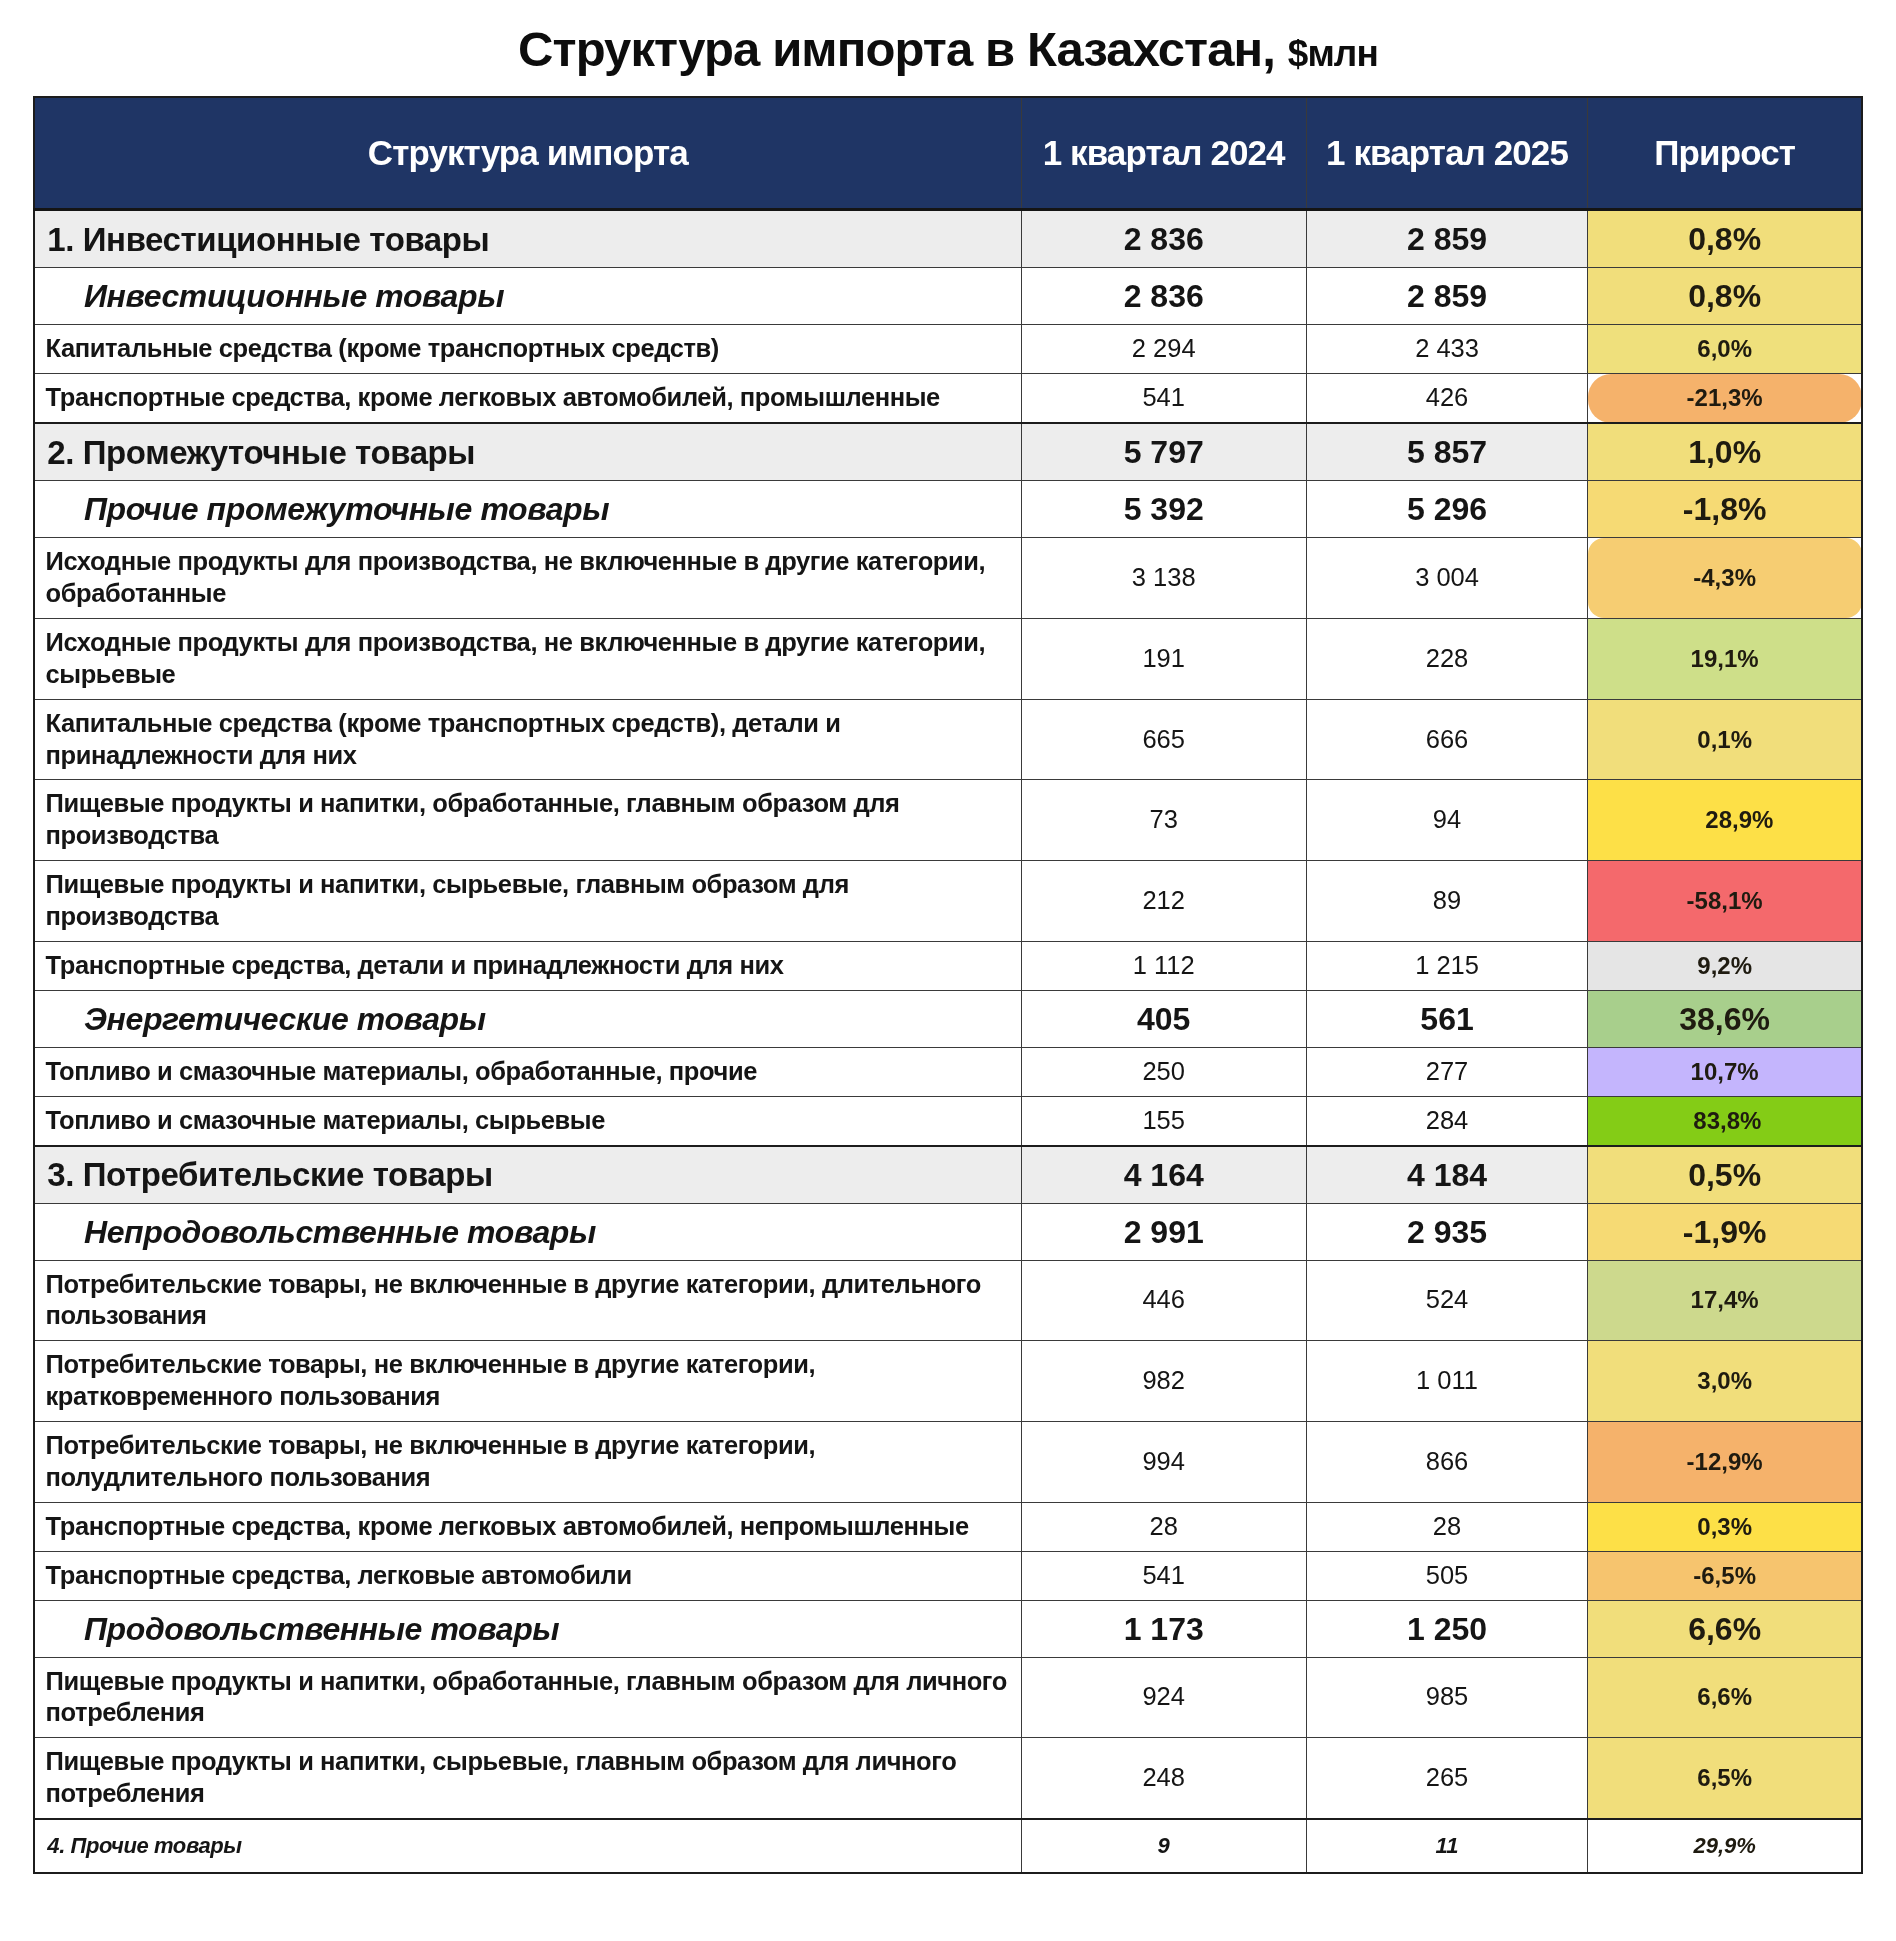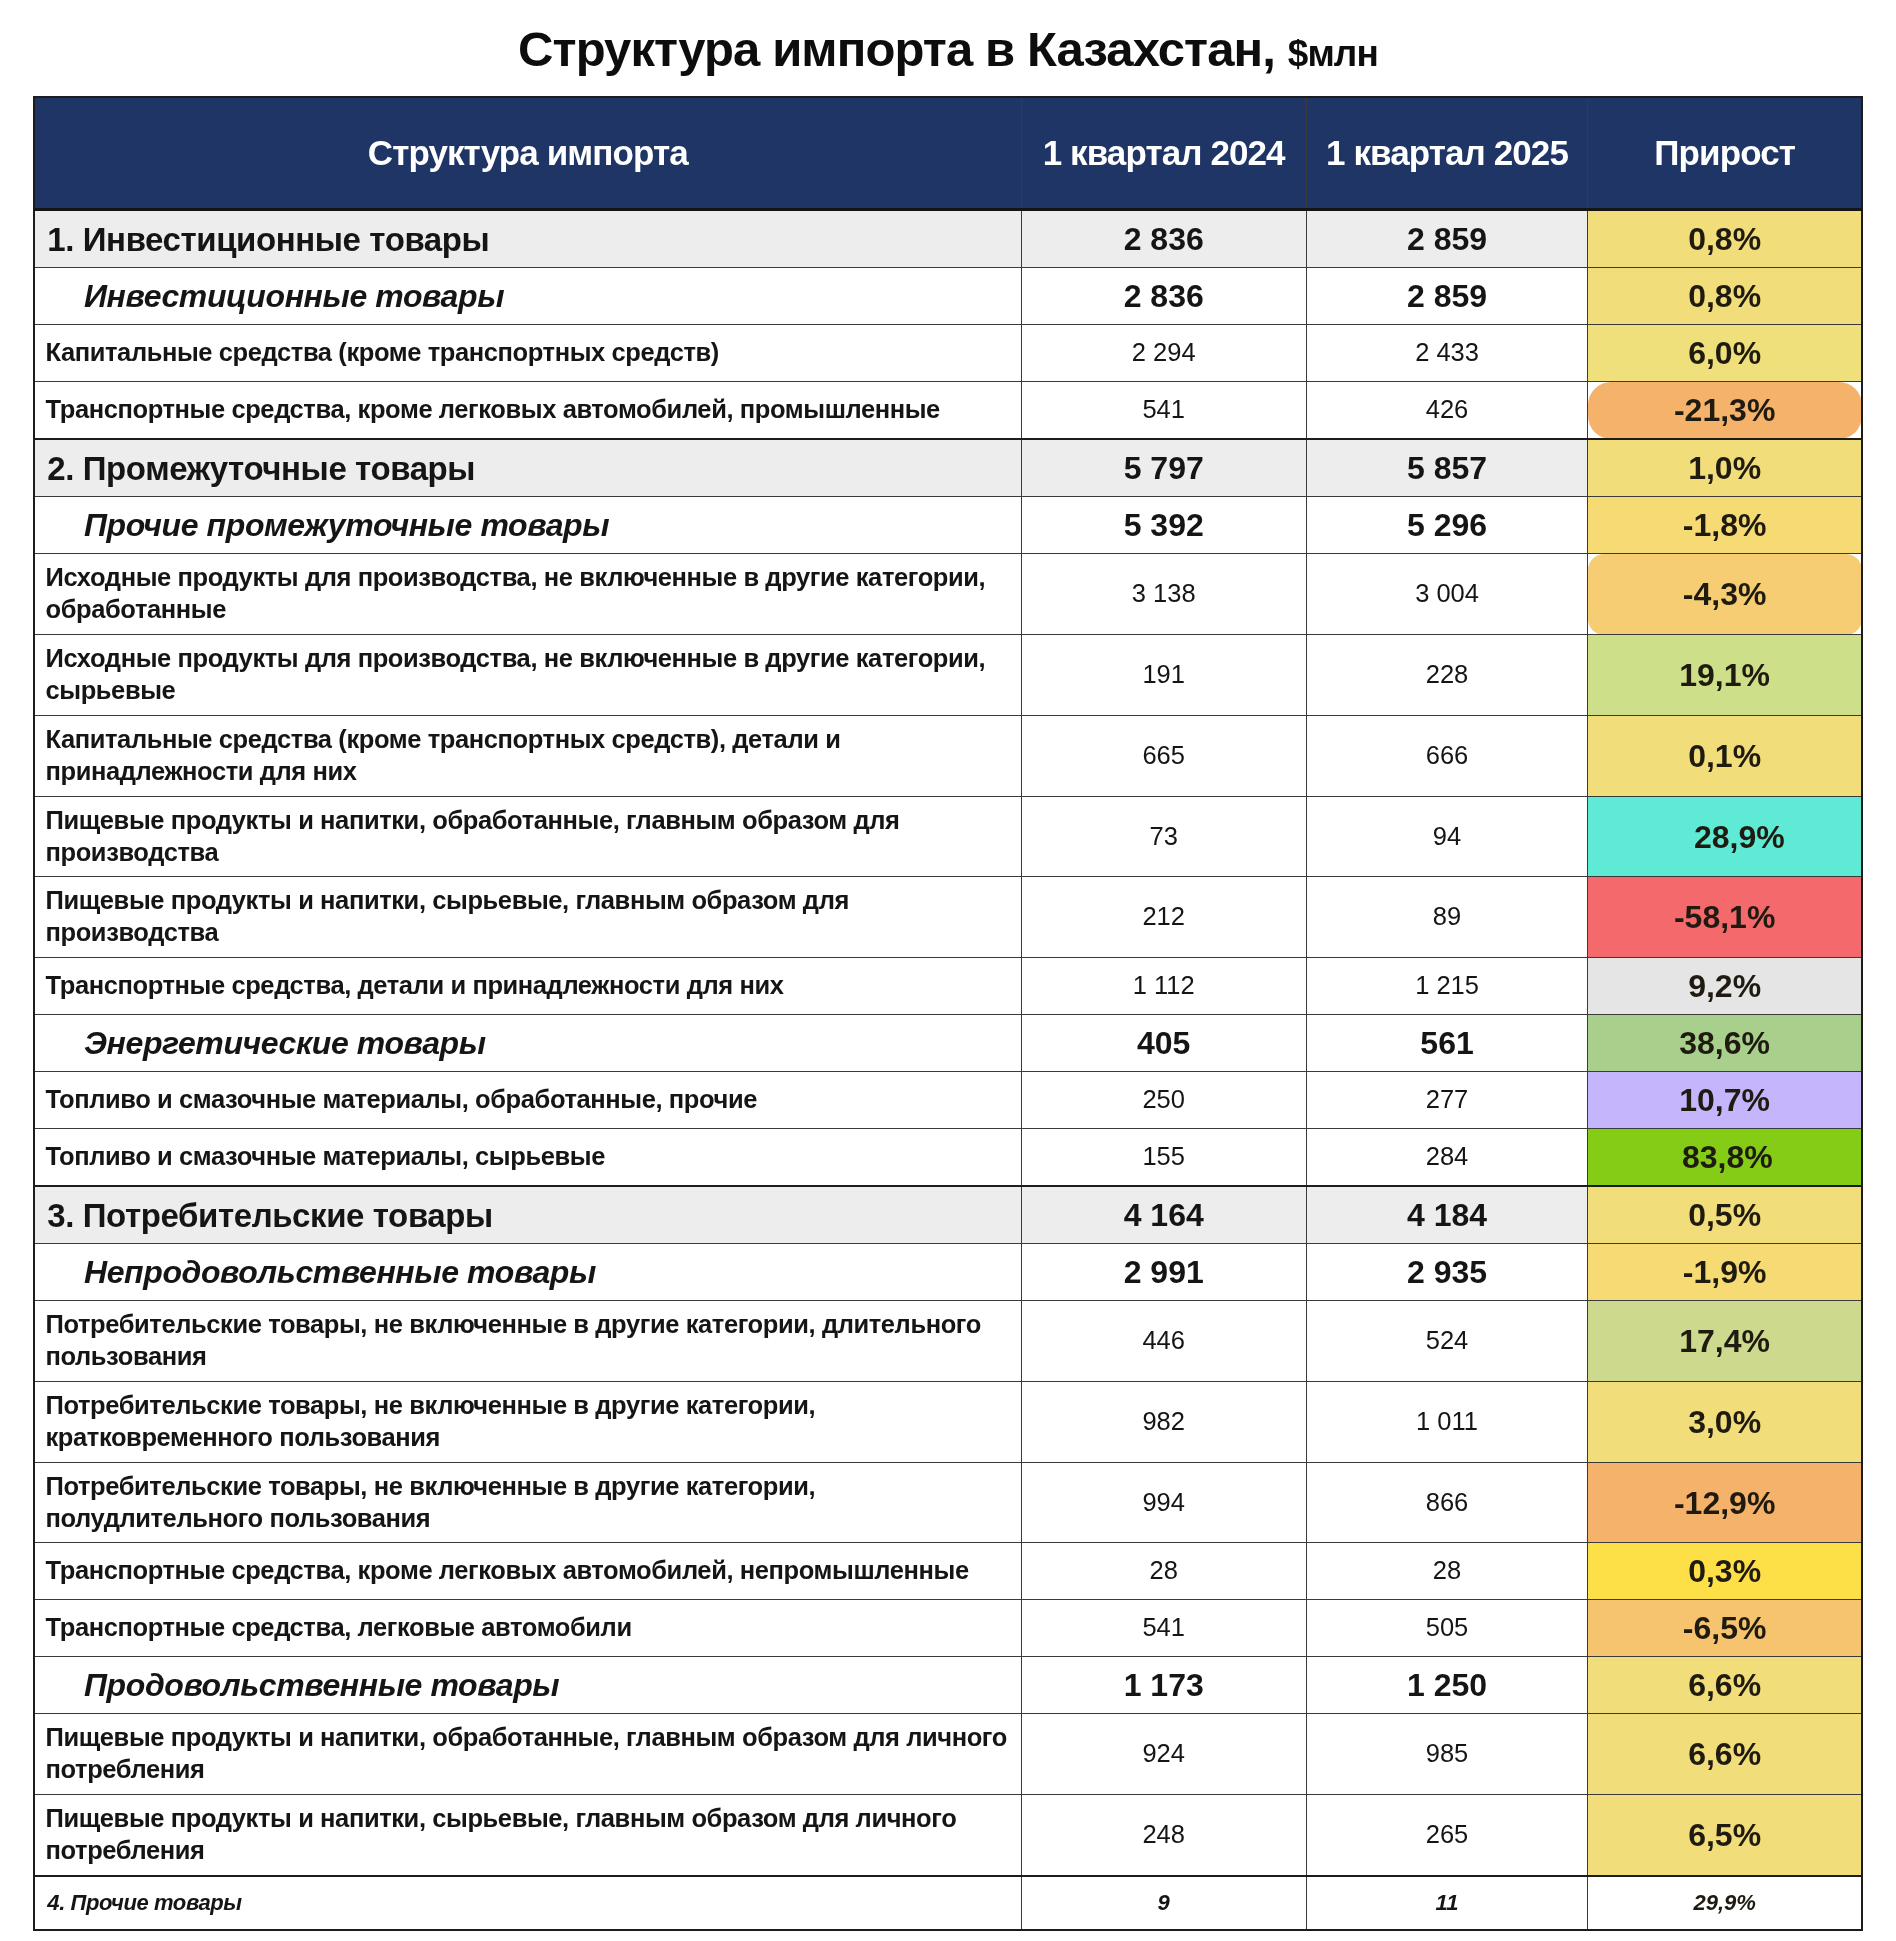--- a/index.html
+++ b/index.html
@@ -64,21 +64,21 @@
     font-weight: normal;
   }
   td.label {
     text-align: left;
     font-weight: bold;
     letter-spacing: -0.4px;
   }
   td.growth {
     text-align: center;
     font-weight: bold;
-    font-size: 32px;
+    font-size: 24px;
     color: #1f1b10;
   }
 
   
   tr.section td { background: var(--section-bg, #EDEDED); border-top: 2.6px solid #1c1c1c; }
   tr.section td.label { font-size: 33px; padding: 7px 8.8px 7px 12.3px; }
   tr.section td.num   { font-size: 32px; font-weight: bold; }
   tr.section td.growth{ font-size: 32px; }
 
   
@@ -170,21 +170,21 @@
         <tr class="item">
           <td class="label">Капитальные средства (кроме транспортных средств), детали и принадлежности для них</td>
           <td class="num">665</td>
           <td class="num">666</td>
           <td class="num growth" style="background: rgb(241, 222, 123);">0,1%</td>
         </tr>
         <tr class="item">
           <td class="label">Пищевые продукты и напитки, обработанные, главным образом для производства</td>
           <td class="num">73</td>
           <td class="num">94</td>
-          <td class="num growth" style="background: #5eead4; padding-left: 40px;">28,9%</td>
+          <td class="num growth" style="background: #fde047; padding-left: 40px;">28,9%</td>
         </tr>
         <tr class="item">
           <td class="label">Пищевые продукты и напитки, сырьевые, главным образом для производства</td>
           <td class="num">212</td>
           <td class="num">89</td>
           <td class="num growth" style="background: rgb(244, 105, 108);">-58,1%</td>
         </tr>
         <tr class="item">
           <td class="label">Транспортные средства, детали и принадлежности для них</td>
           <td class="num">1 112</td>

